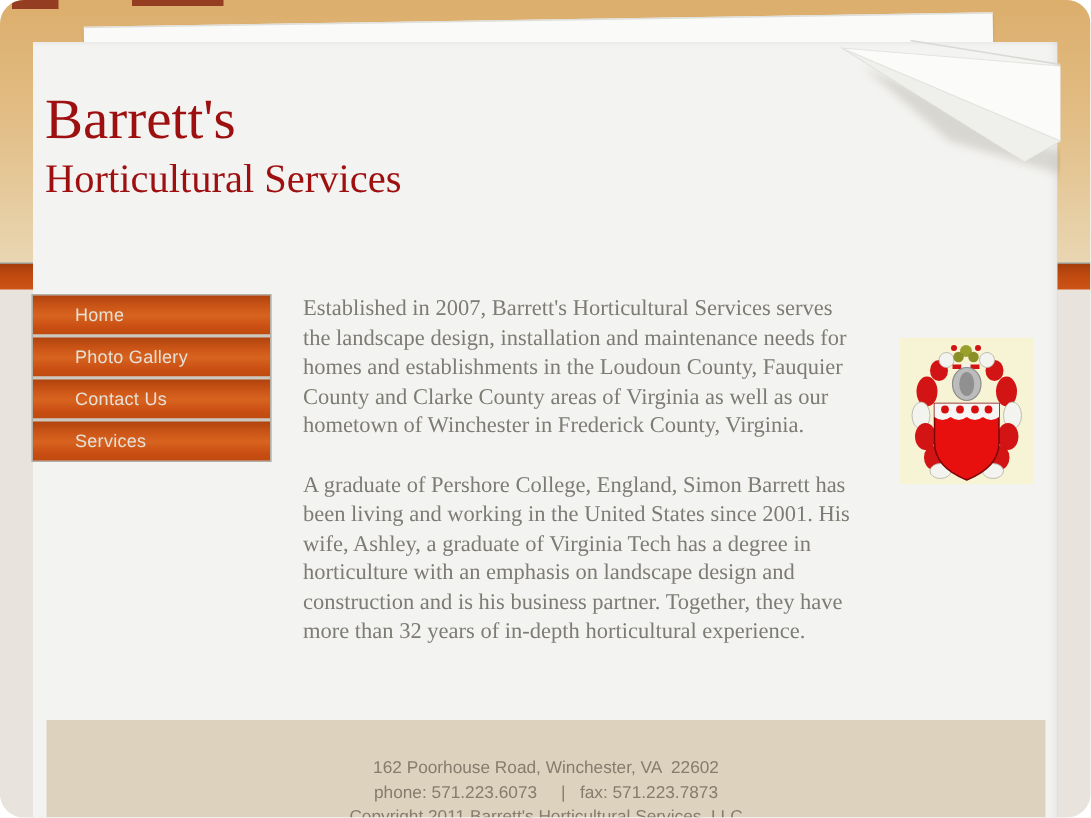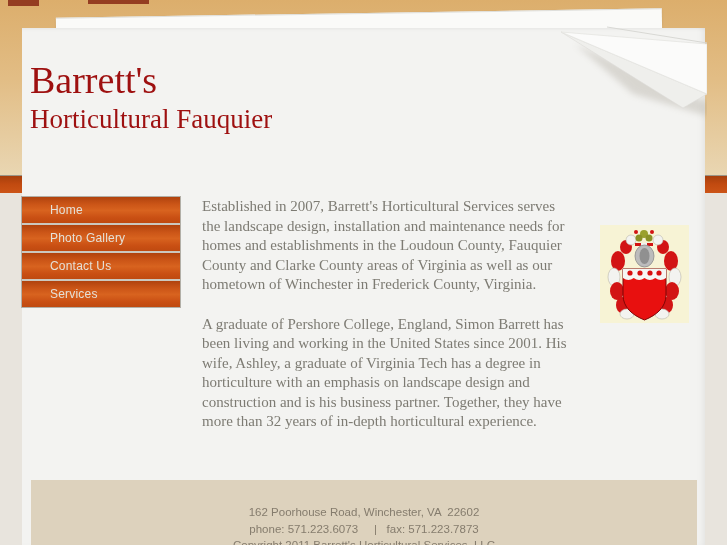--- a/index.html
+++ b/index.html
@@ -1,17 +1,17 @@
 <!DOCTYPE html>
 <html style="--title-red: #9e1010; --heading-gray: #8b8b8b; --body-text: #7d7b73; --nav-orange-top: #b0430e; --nav-orange-mid: #d8631f; --nav-text: #e5e0d8; --band-orange-top: #a63f0c; --band-orange-bottom: #cd5517; --bg-tan-top: #dcae6c; --bg-tan-bottom: #e9d6b2; --bg-gray: #e8e4dd; --page-bg: #f3f3f1; --footer-bg: #ddd2bd; --footer-text: #857c6d; --crest-bg: #f7f3d5; --crest-red: #e8100f;"><head>
 <meta charset="utf-8">
 <style>
   html,body{margin:0;padding:0;}
   body{width:727px;height:545px;overflow:hidden;font-family:"Liberation Sans",sans-serif;}
-  #frame{position:relative;width:727px;height:545px;overflow:hidden;background:#e8e4dd;}
+  #frame{position:relative;width:727px;height:545px;overflow:hidden;background:#e8e4dd;border-radius:16px;}
 
   
   .bg-tan{position:absolute;left:0;top:0;width:727px;height:175px;
     background:linear-gradient(180deg,var(--bg-tan-top,#dcae6c) 0%,#e2bd85 45%,var(--bg-tan-bottom,#e9d6b2) 100%);}
   .bg-band{position:absolute;left:0;top:175px;width:727px;height:18px;
     background:linear-gradient(180deg,var(--band-orange-top,#a63f0c) 0%,#c14a10 45%,var(--band-orange-bottom,#cd5517) 100%);
     border-top:1px solid #9a9588;}
   .bg-gray{position:absolute;left:0;top:193px;width:727px;height:352px;background:var(--bg-gray,#e8e4dd);}
 
   .top-mark{position:absolute;background:#82200f;opacity:.8;}
@@ -78,21 +78,21 @@
         <feGaussianBlur stdDeviation="3"></feGaussianBlur>
       </filter>
     </defs>
     <polygon points="30,20 162,78 162,92 88,70" fill="#8a8272" opacity="0.25" filter="url(#soft)"></polygon>
     <polygon points="16,8 162,70 138,84" fill="#efefec" stroke="#dddcd8" stroke-width="0.6"></polygon>
     <polygon points="16,8 162,20 162,70" fill="#fbfbfa" stroke="#e4e4e1" stroke-width="0.8"></polygon>
     <line x1="62" y1="3" x2="162" y2="19" stroke="#d8d8d4" stroke-width="1"></line>
   </svg>
 
   <div class="site-title">Barrett's</div>
-  <div class="site-subtitle">Horticultural Fauquier</div>
+  <div class="site-subtitle">Horticultural Services</div>
 
   <div class="nav">
     <div class="nav-item">Home</div>
     <div class="nav-item">Photo Gallery</div>
     <div class="nav-item">Contact Us</div>
     <div class="nav-item">Services</div>
   </div>
 
   <div class="content">
     <p>Established in 2007, Barrett's Horticultural Services serves the landscape design, installation and maintenance needs for homes and establishments in the Loudoun County, Fauquier County and Clarke County areas of Virginia as well as our hometown of Winchester in Frederick County, Virginia.</p>

